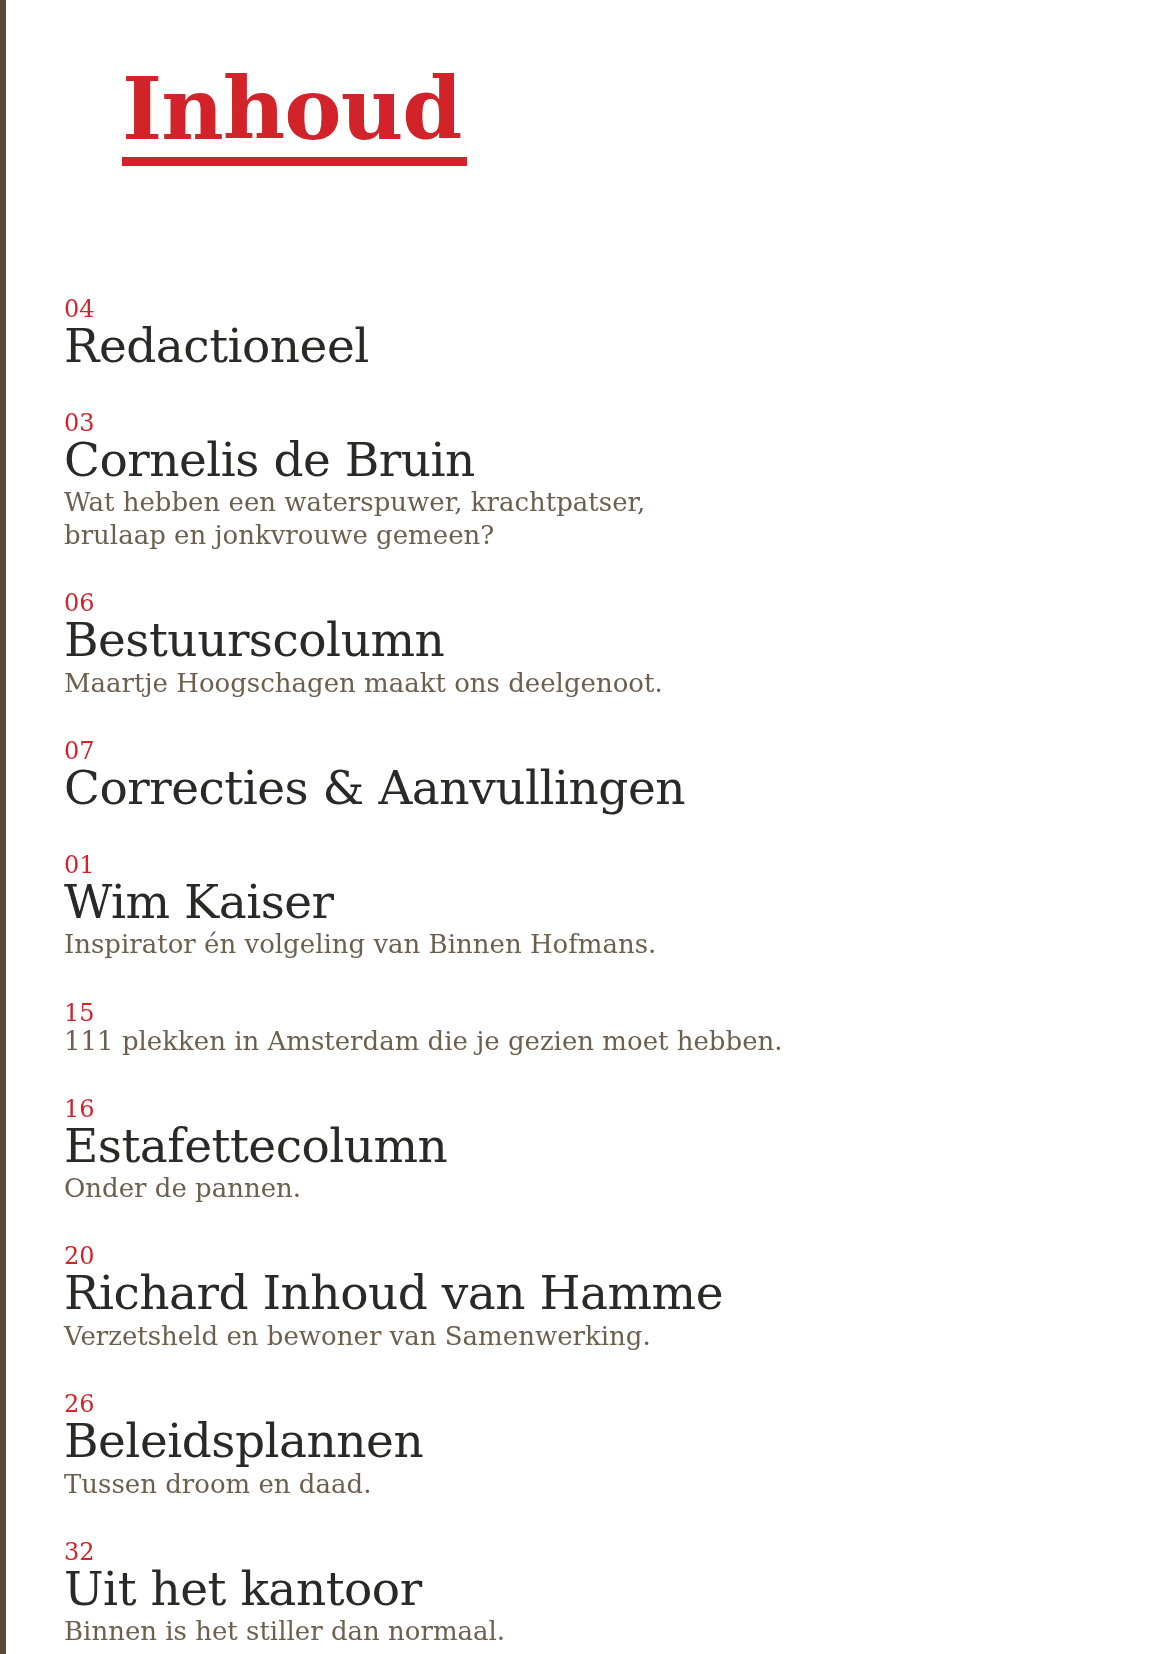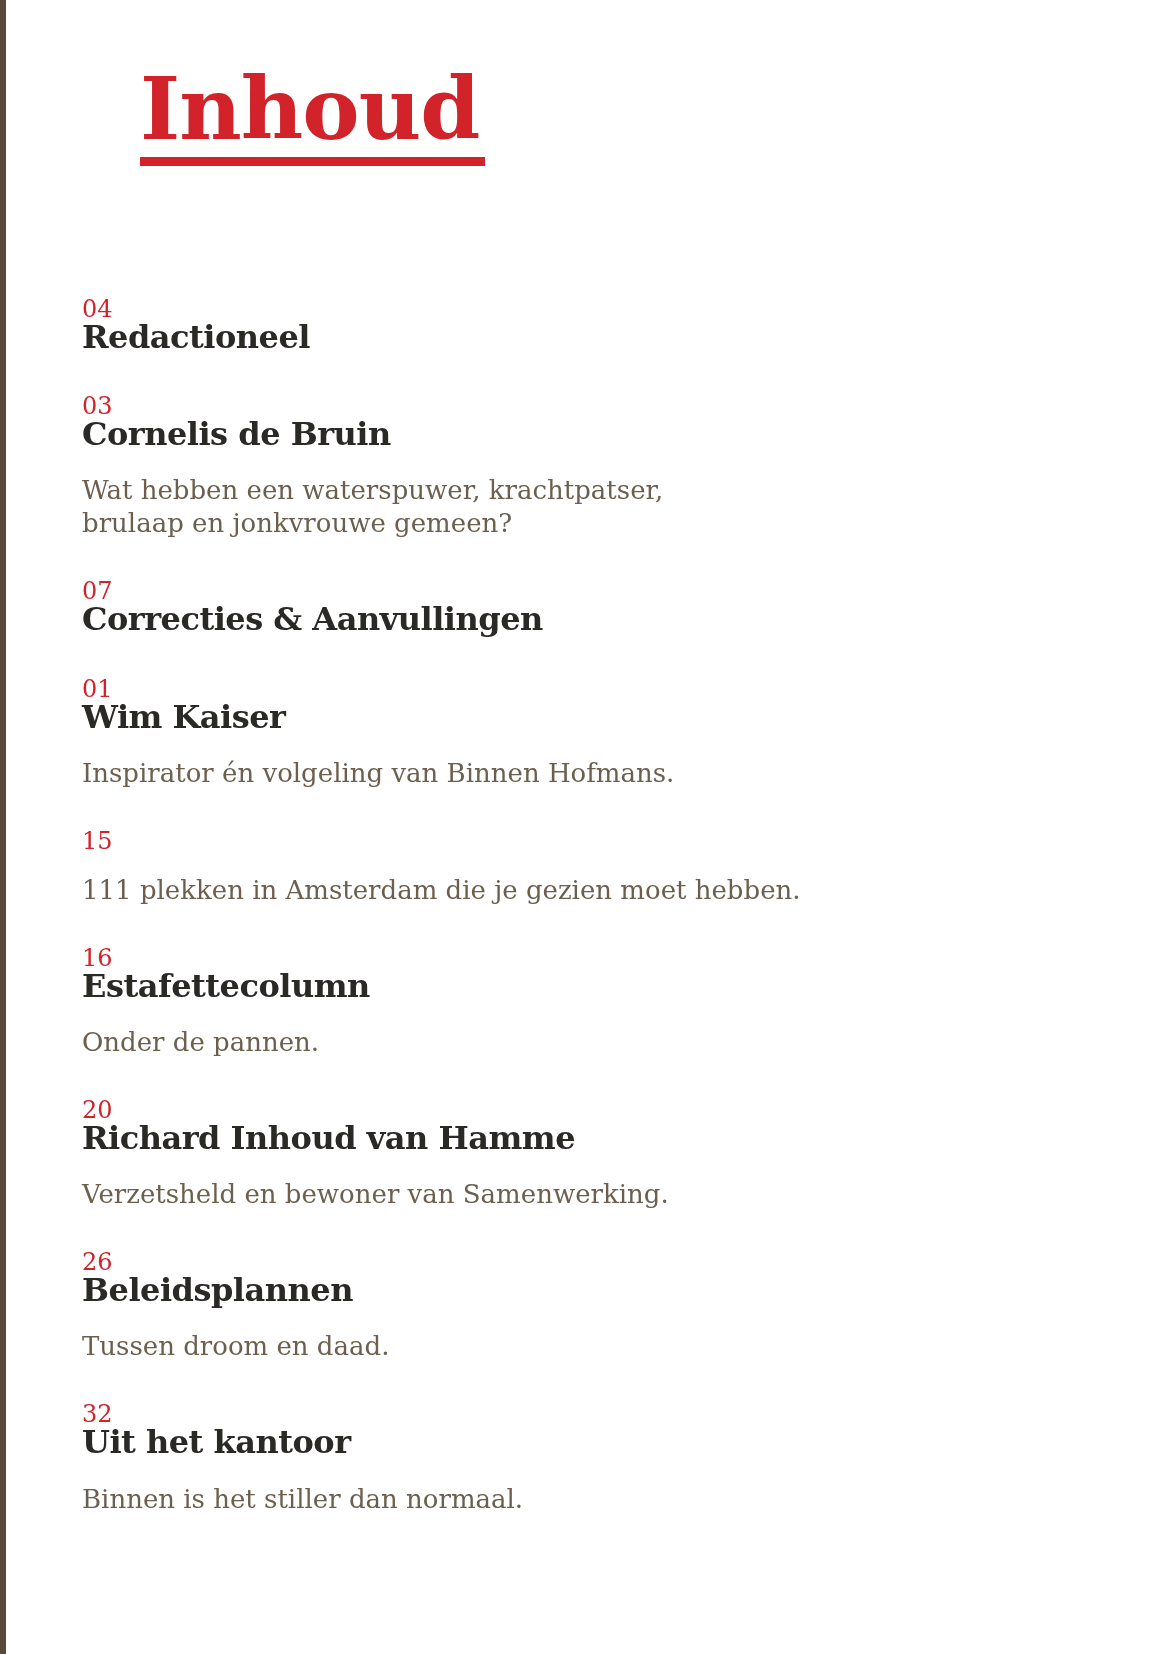--- a/index.html
+++ b/index.html
@@ -16,21 +16,21 @@
     font-family:"DejaVu Serif","Liberation Serif",serif;
     overflow:hidden;
     position:relative;
   }
   .spine{
     position:absolute;left:0;top:0;
     width:6px;height:1654px;
     background:var(--spine);
   }
   .content{
-    padding:0 40px 0 82px;
+    padding:0 40px 0 64px;
   }
   h1.title{
     display:inline-block;
     margin:66px 0 0 58px;
     font-size:86px;
     line-height:1;
     font-weight:bold;
     color:var(--accent);
     letter-spacing:-1px;
     border-bottom:9px solid var(--accent);
@@ -50,28 +50,28 @@
   .num{
     width:53px;
     flex-shrink:0;
     font-size:24px;
     color:var(--accent);
     position:relative;
     top:3px;
   }
   .body{flex:1;min-width:0;}
   .heading{
-    font-size:32px;
+    font-size:47px;
     line-height:1.1;
-    font-weight:bold;
+    font-weight:normal;
     color:var(--heading);
     letter-spacing:-0.5px;
   }
   .subtitle{
-    margin-top:22px;
+    margin-top:1px;
     font-size:26px;
     line-height:1.27;
     color:var(--subtitle);
     white-space:pre-line;
   }
 </style>
 </head>
 <body>
 
 <div class="spine"></div>
@@ -89,20 +89,27 @@
 
   <li class="entry">
     <span class="num">03</span>
     <div class="body">
       <div class="heading">Cornelis de Bruin</div>
       <div class="subtitle">Wat hebben een waterspuwer, krachtpatser,
 brulaap en jonkvrouwe gemeen?</div>
     </div>
   </li>
 
+  <li class="entry">
+    <span class="num">06</span>
+    <div class="body">
+      <div class="heading">Bestuurscolumn</div>
+      <div class="subtitle">Maartje Hoogschagen maakt ons deelgenoot.</div>
+    </div>
+  </li>
 
   <li class="entry">
     <span class="num">07</span>
     <div class="body">
       <div class="heading">Correcties &amp; Aanvullingen</div>
 
     </div>
   </li>
 
   <li class="entry">

